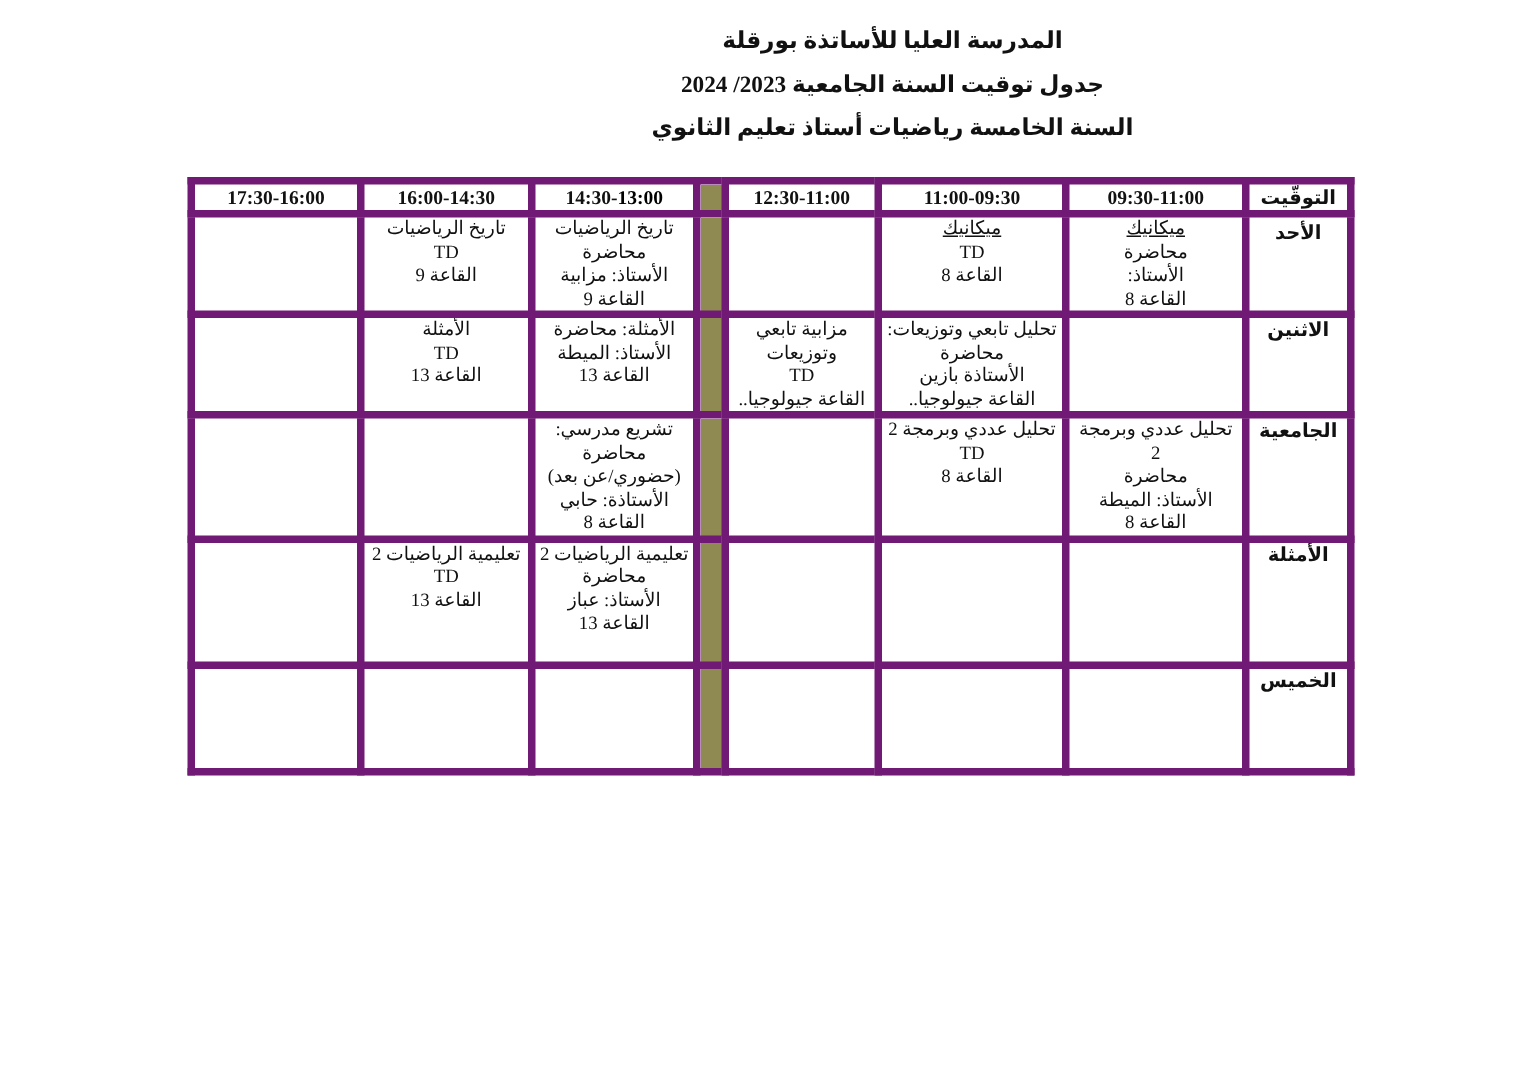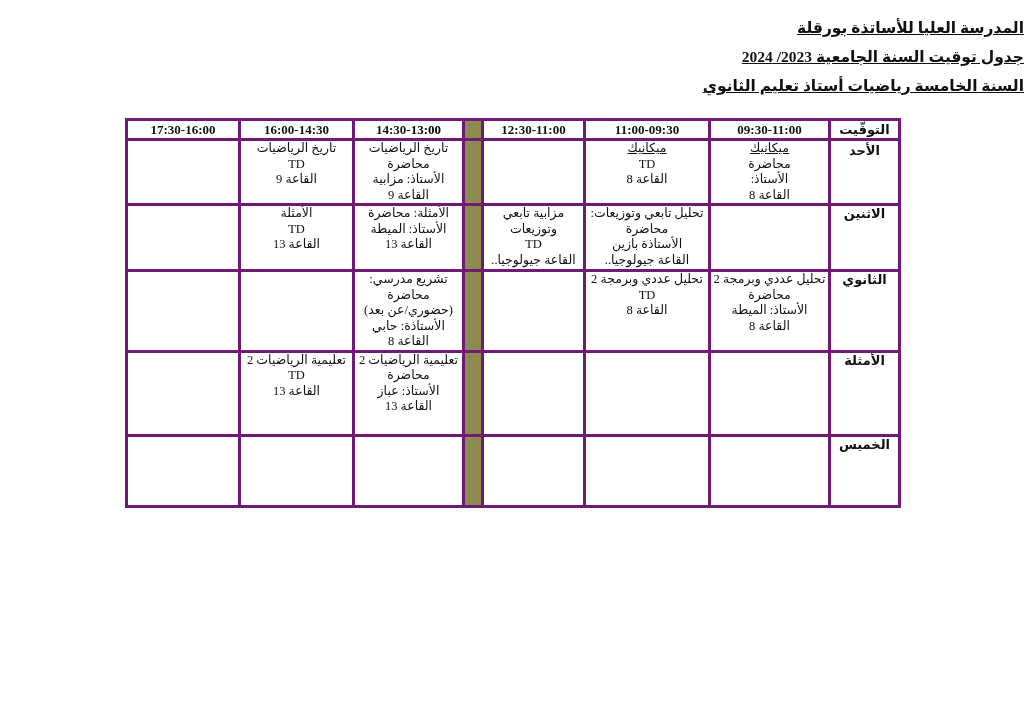--- a/index.html
+++ b/index.html
@@ -17,42 +17,41 @@
     width: 1024px;
     height: 724px;
     background: #ffffff;
   }
   
   .titles {
     position: absolute;
     top: 13px;
     left: 166px;
     width: 858px;
-    text-align: right;
+    text-align: center;
     direction: rtl;
-    text-decoration: underline;
   }
   .title-line {
     font-size: 15.5px;
     font-weight: bold;
     line-height: 29px;
     white-space: nowrap;
   }
   
   table.tt {
     position: absolute;
     top: 118px;
     left: 125px;
     width: 773px;
     border-collapse: collapse;
     table-layout: fixed;
     direction: rtl;
   }
   table.tt th, table.tt td {
-    border: 3px solid #701a75;
+    border: 5px solid #701a75;
     padding: 0 2px;
     text-align: center;
     vertical-align: top;
     overflow: hidden;
   }
   table.tt thead tr { height: 19px; }
   table.tt tbody tr:nth-child(1) { height: 60px; }
   table.tt tbody tr:nth-child(2) { height: 66px; }
   table.tt tbody tr:nth-child(3) { height: 66px; }
   table.tt tbody tr:nth-child(4) { height: 84px; }
@@ -171,21 +170,21 @@
             <div class="bold">القاعة 13</div>
           </td>
           <td class="slot-cell">
             <div>الأمثلة</div>
             <div>TD</div>
             <div class="bold">القاعة 13</div>
           </td>
           <td class="slot-cell"></td>
         </tr>
         <tr>
-          <td class="day-cell">الثانوي</td>
+          <td class="day-cell">الجامعية</td>
           <td class="slot-cell">
             <div>تحليل عددي وبرمجة 2</div>
             <div>محاضرة</div>
             <div>الأستاذ: الميطة</div>
             <div class="bold">القاعة 8</div>
           </td>
           <td class="slot-cell">
             <div>تحليل عددي وبرمجة 2</div>
             <div>TD</div>
             <div class="bold">القاعة 8</div>

